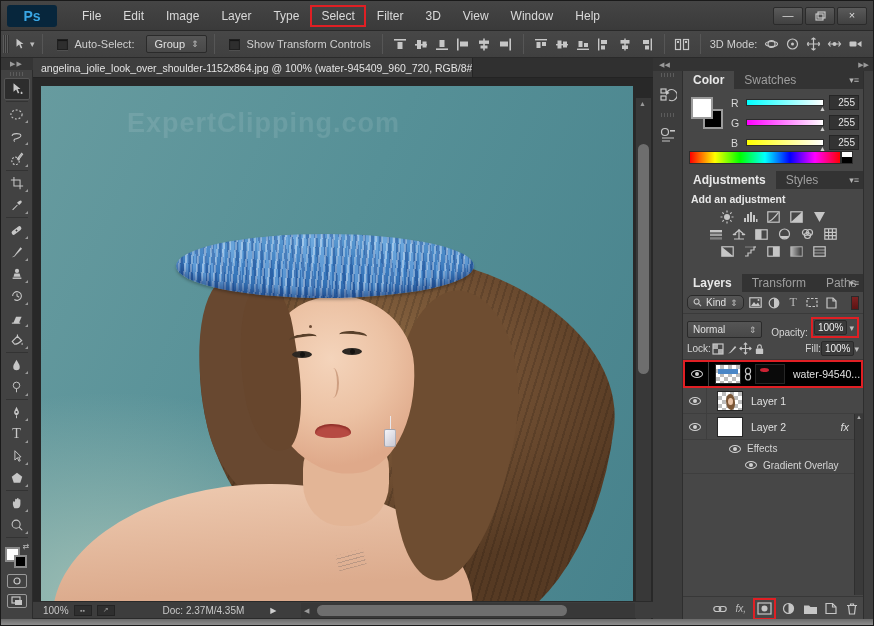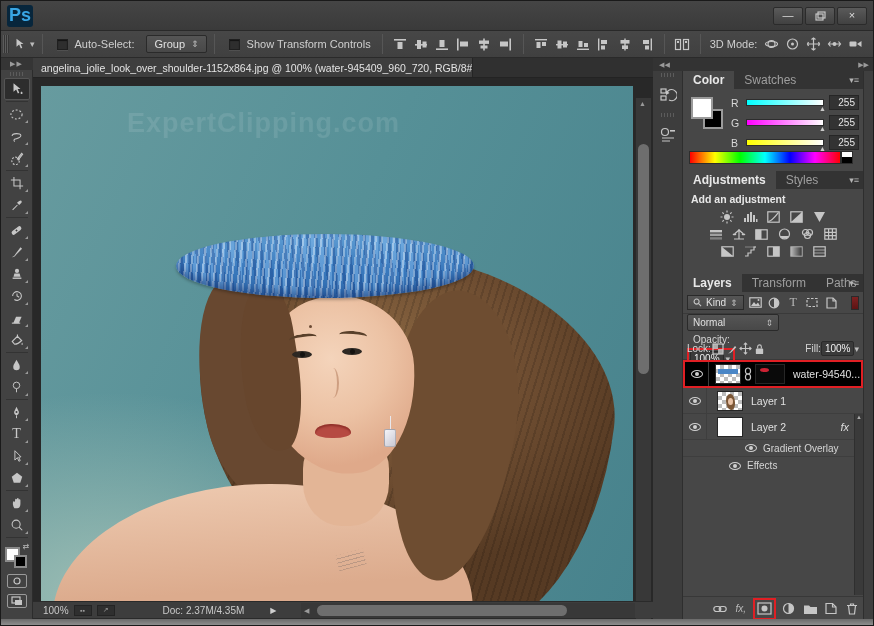--- a/index.html
+++ b/index.html
@@ -9,22 +9,22 @@
   *{box-sizing:border-box;}
   svg{display:block;}
   .ico{stroke:#c6c6c6;fill:none;stroke-width:1.2;}
   .ico-f{fill:#c6c6c6;stroke:none;}
   .red-box{border:2px solid #e01f24;}
 
   
   .titlebar{position:absolute;left:0;top:0;width:874px;height:30px;
     background:linear-gradient(#454545,#3a3a3a);border-bottom:1px solid #292929;
     display:flex;align-items:center;}
-  .ps-logo{width:26px;height:22px;margin-left:6px;background:#07263c;border-radius:3px;
-    color:#39a6e4;font-weight:bold;font-size:18px;display:flex;align-items:center;justify-content:center;}
+  .ps-logo{width:50px;height:22px;margin-left:6px;background:#07263c;border-radius:3px;
+    color:#39a6e4;font-weight:bold;font-size:14px;display:flex;align-items:center;justify-content:center;}
   .menu{display:flex;align-items:center;margin-left:14px;gap:0;}
   .menu-item{padding:4px 11px;font-size:12px;color:#dadada;}
   .menu-item.hl{border:2px solid #e01f24;padding:2px 9px;}
   .winbtns{margin-left:auto;display:flex;gap:2px;margin-right:8px;}
   .winbtn{width:30px;height:18px;background:linear-gradient(#5a5a5a,#414141);
     border:1px solid #2b2b2b;border-radius:2px;display:flex;align-items:center;justify-content:center;
     font-size:11px;color:#ddd;line-height:1;}
 
   
   .optionsbar{position:absolute;left:0;top:30px;width:874px;height:27px;
@@ -157,24 +157,24 @@
 
   
   .adj-body{position:relative;height:84px;background:#474747;font-size:10.5px;}
   .adj-head{padding:4px 0 2px 8px;color:#e8e8e8;font-weight:bold;}
   .adj-row{display:flex;justify-content:center;gap:7px;margin-top:3px;}
   .adj-ic{width:16px;height:14px;display:flex;align-items:center;justify-content:center;color:#b9b9b9;font-size:11px;}
 
   
   .lr-filter{height:22px;display:flex;align-items:center;padding:0 4px;gap:4px;border-bottom:1px solid #3a3a3a;}
   .kind-dd{display:flex;align-items:center;gap:4px;background:linear-gradient(#555,#484848);
-      border:1px solid #2a2a2a;border-radius:0;padding:1px 5px;font-size:10px;color:#e0e0e0;}
+      border:1px solid #2a2a2a;border-radius:5px;padding:1px 5px;font-size:10px;color:#e0e0e0;}
   .flt-ic{width:15px;height:14px;display:flex;align-items:center;justify-content:center;color:#b9b9b9;font-size:10px;}
   .flt-toggle{margin-left:auto;width:8px;height:14px;background:linear-gradient(#7e2222,#5d1414);border:1px solid #2a2a2a;}
-  .lr-blend{height:24px;display:flex;align-items:flex-start;padding:0 4px;gap:3px;font-size:10px;flex-direction:column;}
+  .lr-blend{height:24px;display:flex;align-items:flex-end;padding:0 4px;gap:3px;font-size:10px;}
   .blend-dd{display:flex;align-items:center;justify-content:space-between;width:92px;
       background:linear-gradient(#555,#484848);border:1px solid #2a2a2a;border-radius:2px;padding:2px 5px;color:#e0e0e0;}
   .val-dd{display:flex;align-items:center;gap:2px;background:#3a3a3a;border:1px solid #2a2a2a;
       border-radius:2px;padding:1px 3px;color:#f0f0f0;}
   .lr-lock{height:22px;display:flex;align-items:center;padding:0 4px;gap:0;font-size:10px;border-bottom:1px solid #3a3a3a;}
   .lock-ic{width:14px;height:14px;display:flex;align-items:center;justify-content:center;color:#b9b9b9;}
   .layer-list{position:relative;height:235px;background:#474747;}
   .lrow{display:flex;align-items:center;border-bottom:1px solid #3e3e3e;font-size:10.5px;color:#e0e0e0;}
   .eye-cell{width:24px;align-self:stretch;border-right:1px solid #3e3e3e;display:flex;align-items:center;justify-content:center;}
   .eye-ic{width:12px;height:8px;border:1px solid #cfcfcf;border-radius:50%;position:relative;}
@@ -199,20 +199,33 @@
       background:linear-gradient(#6a6a6a,#9a9a9a);}
   .corner{position:absolute;left:618px;top:20px;width:2px;height:523px;background:#282828;}
 </style>
 </head>
 <body>
 
 <div id="app">
 
   <div class="titlebar">
     <div class="ps-logo">Ps</div>
+    <div class="menu">
+      <span class="menu-item">File</span>
+      <span class="menu-item">Edit</span>
+      <span class="menu-item">Image</span>
+      <span class="menu-item">Layer</span>
+      <span class="menu-item">Type</span>
+      <span class="menu-item hl">Select</span>
+      <span class="menu-item">Filter</span>
+      <span class="menu-item">3D</span>
+      <span class="menu-item">View</span>
+      <span class="menu-item">Window</span>
+      <span class="menu-item">Help</span>
+    </div>
     <div class="winbtns">
       <div class="winbtn">—</div>
       <div class="winbtn">
         <svg width="11" height="10" viewBox="0 0 11 10">
             <rect class="ico" x="3" y="1" width="7" height="6"></rect>
             <rect class="ico" x="1" y="3" width="7" height="6" fill="#4a4a4a"></rect>
           </svg>
       </div>
       <div class="winbtn">×</div>
     </div>
@@ -876,28 +889,28 @@
 
           <div class="lrow" style="height:26px;">
             <span class="eye-cell">
                 <span class="eye-ic"></span>
               </span>
             <span class="thumb" style="margin-left:10px;background:#fff;"></span>
             <span class="lname">Layer 2</span>
             <span class="fxb">fx</span>
           </div>
 
+          <div class="subrow" style="padding-left:46px;">
+            <span class="eye-ic"></span>
+            <span>Effects</span>
+          </div>
+
           <div class="subrow" style="padding-left:62px;border-bottom:1px solid #3e3e3e;">
             <span class="eye-ic"></span>
             <span>Gradient Overlay</span>
-          </div>
-
-          <div class="subrow" style="padding-left:46px;">
-            <span class="eye-ic"></span>
-            <span>Effects</span>
           </div>
           <div class="llscroll">▲</div>
         </div>
 
         <div class="lr-bottom">
           <span class="lb-ic">
               <svg width="14" height="8" viewBox="0 0 14 8">
                 <rect class="ico" x="0.8" y="1.5" width="7" height="5" rx="2.5"></rect>
                 <rect class="ico" x="6.2" y="1.5" width="7" height="5" rx="2.5"></rect>
               </svg>

